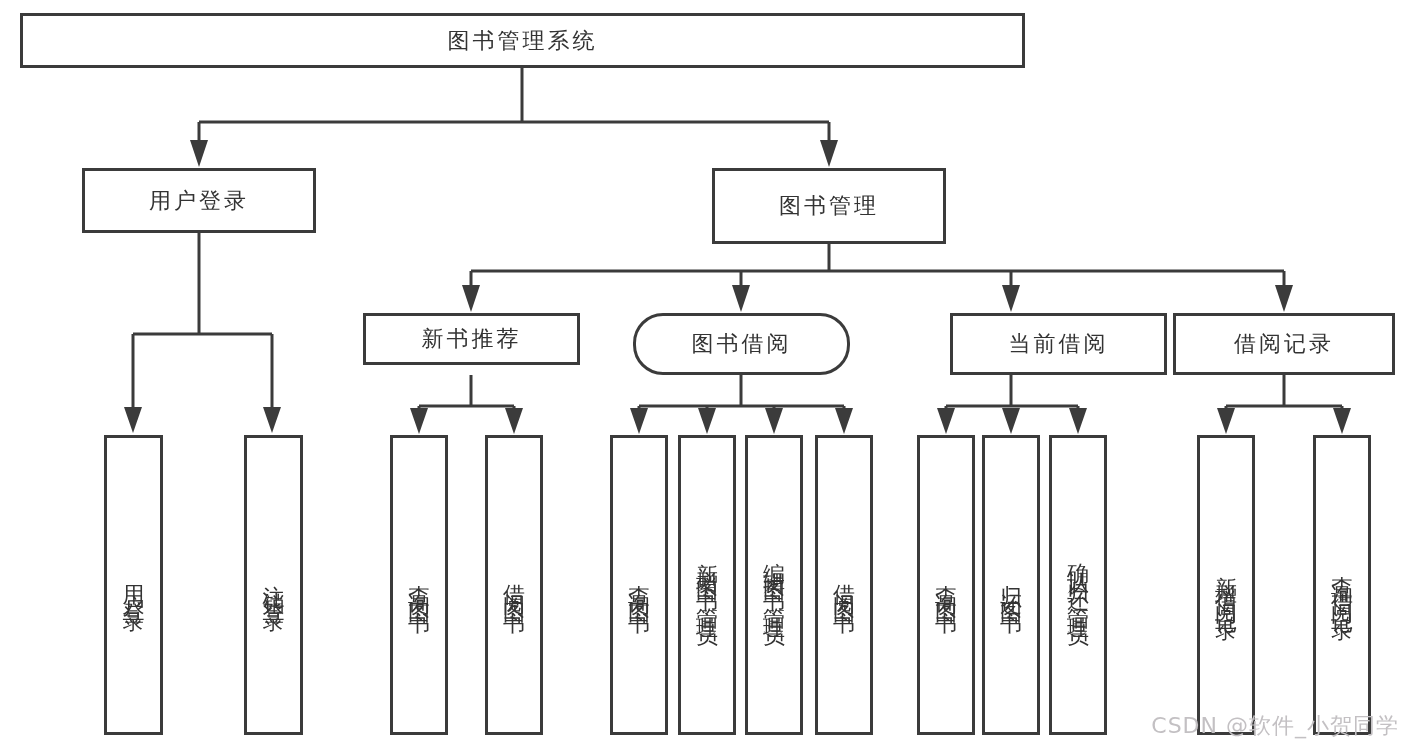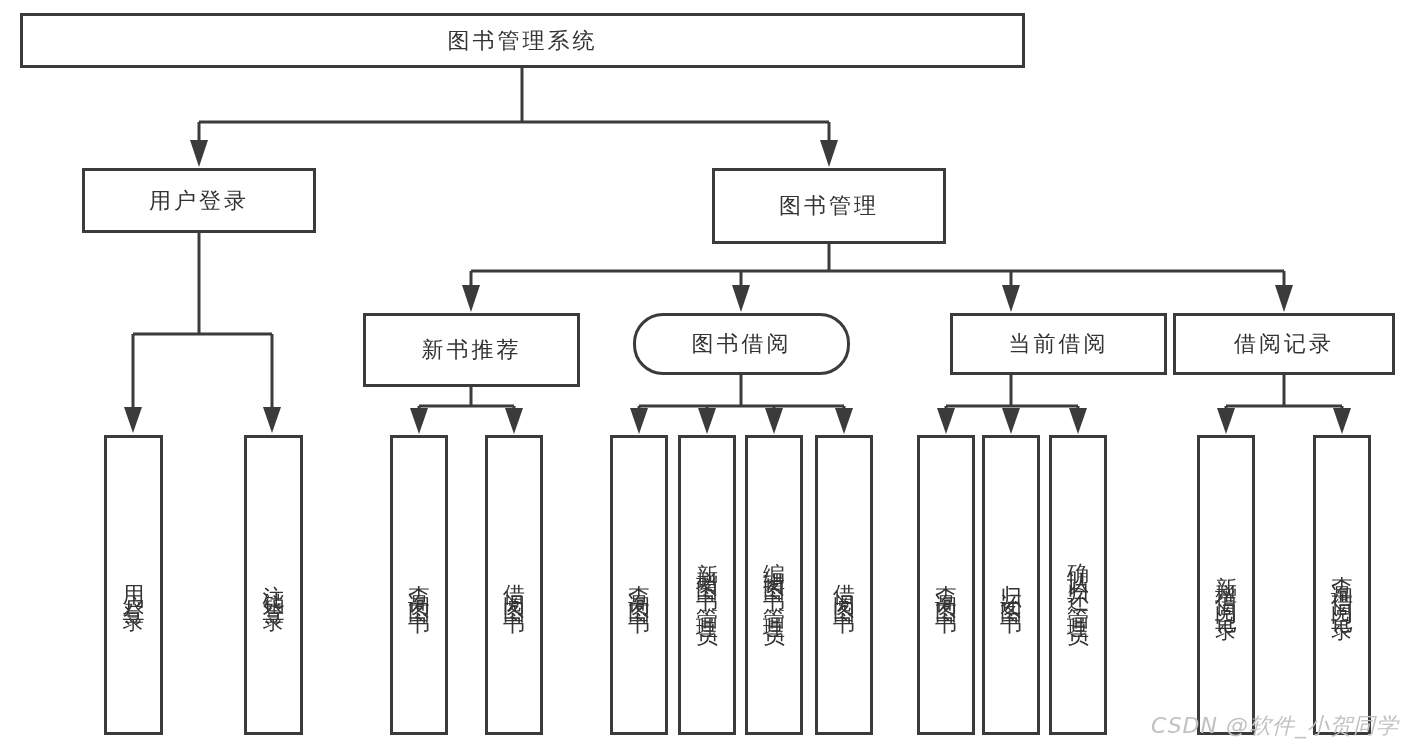--- a/index.html
+++ b/index.html
@@ -49,21 +49,20 @@
     max-height:292px;
   }
   .watermark{
     position:absolute;
     right:6px;bottom:6px;
     font-size:22px;
     color:var(--wm);
     letter-spacing:1px;
     z-index:5;
     white-space:nowrap;
-    font-style:italic;
   }
 </style>
 </head>
 <body>
 
 <div class="canvas">
 
   <svg class="wires" viewBox="0 0 1405 747" fill="none" stroke="#3b3b3b" stroke-width="3">
 
     <g>
@@ -143,21 +142,21 @@
     <span class="hlabel">图书管理系统</span>
   </div>
 
   <div class="node" style="left:82px;top:168px;width:234px;height:65px;">
     <span class="hlabel">用户登录</span>
   </div>
   <div class="node" style="left:712px;top:168px;width:234px;height:76px;">
     <span class="hlabel">图书管理</span>
   </div>
 
-  <div class="node" style="left:363px;top:313px;width:217px;height:74px;">
+  <div class="node" style="left:363px;top:313px;width:217px;height:52px;">
     <span class="hlabel">新书推荐</span>
   </div>
   <div class="node" style="left:633px;top:313px;width:217px;height:62px;border-radius:30px;">
     <span class="hlabel">图书借阅</span>
   </div>
   <div class="node" style="left:950px;top:313px;width:217px;height:62px;">
     <span class="hlabel">当前借阅</span>
   </div>
   <div class="node" style="left:1173px;top:313px;width:222px;height:62px;">
     <span class="hlabel">借阅记录</span>

